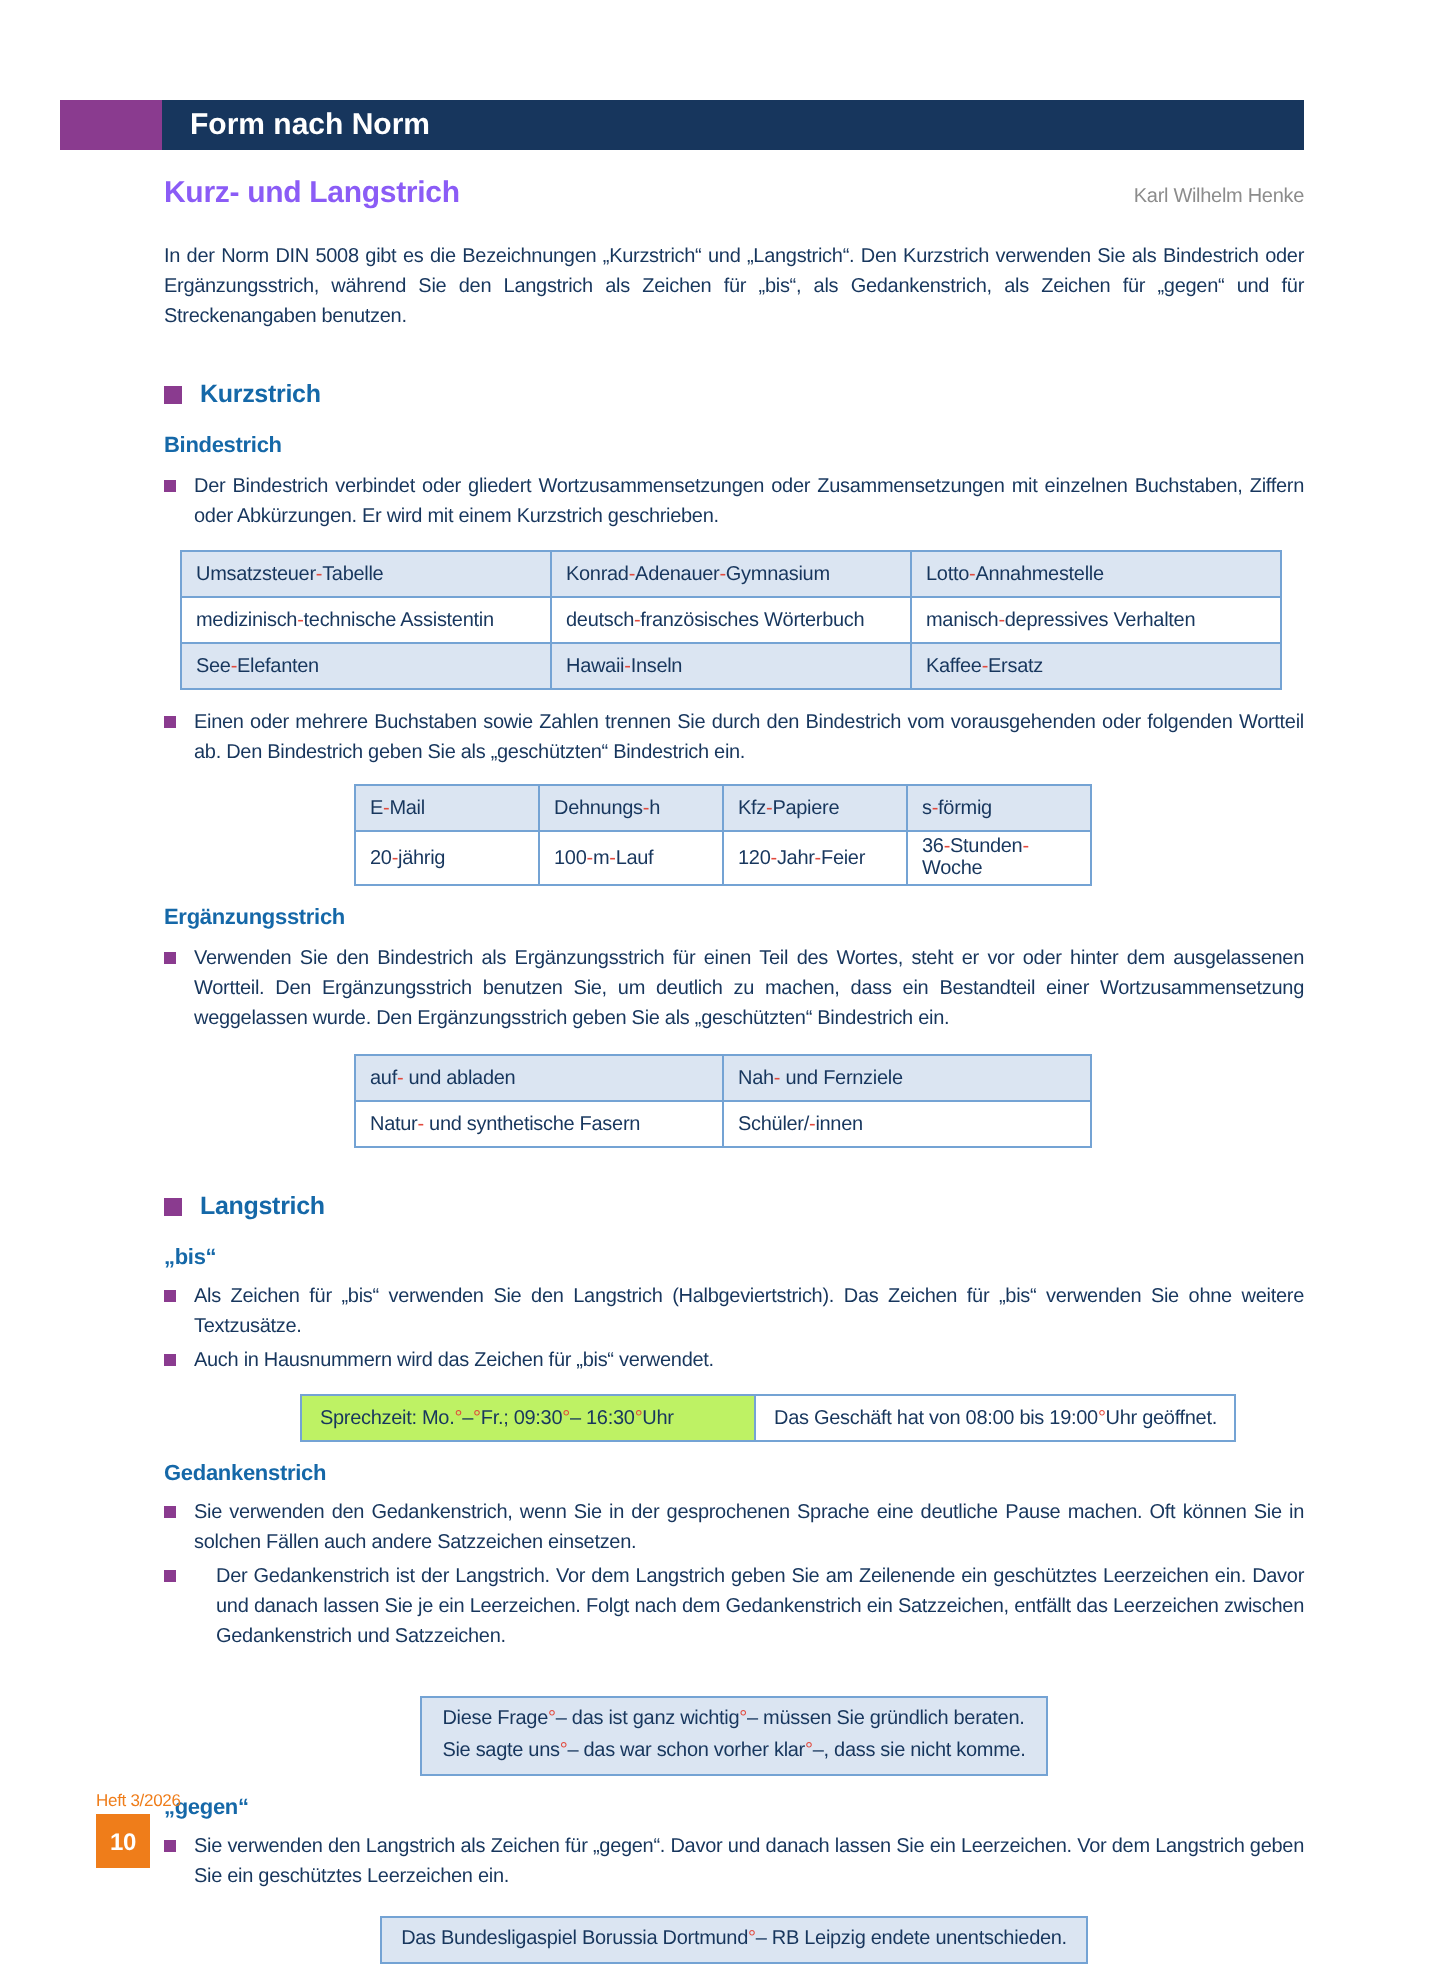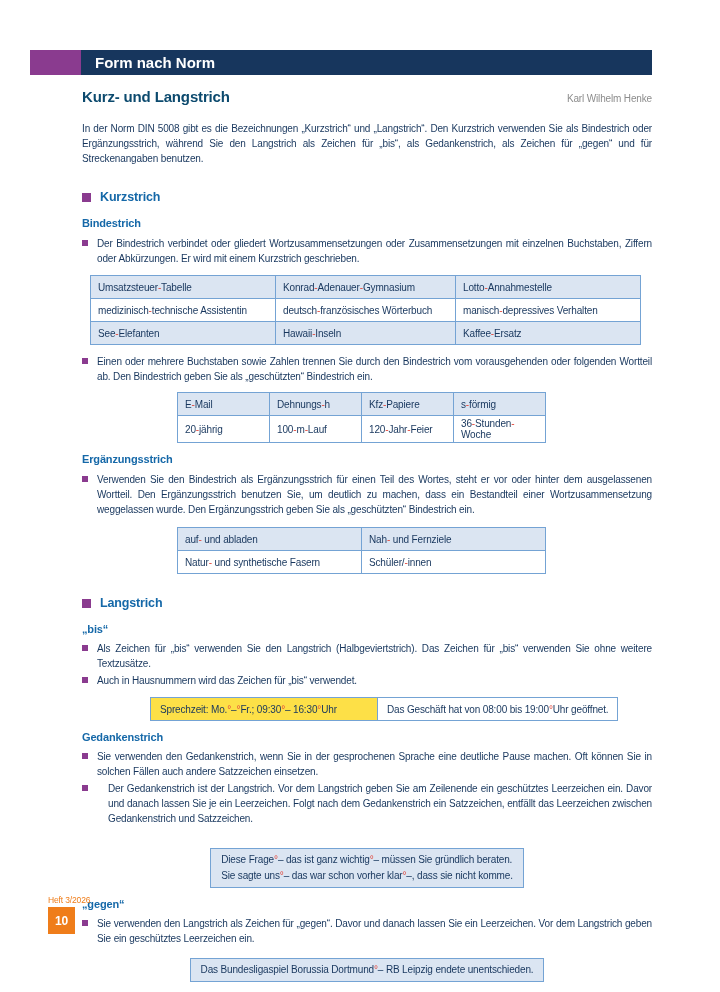--- a/index.html
+++ b/index.html
@@ -13,39 +13,39 @@
     letter-spacing:-0.15px;
   }
   
   .header-row{margin:50px 68px 0 30px;display:flex;height:25px;}
   .header-accent{width:51px;background:#8a3b8f;}
   .header-bar{flex:1;background:#17365d;color:#fff;display:flex;align-items:center;
     padding-left:14px;font-weight:bold;font-size:15px;letter-spacing:0;}
   
   .content{margin:0 68px 0 82px;}
   .title-row{margin-top:13px;display:flex;justify-content:space-between;align-items:baseline;}
-  .article-title{color:#0c4a6e;font-weight:bold;font-size:15px;}
+  .article-title{color:#8b5cf6;font-weight:bold;font-size:15px;}
   .author{color:#8c8c8c;font-size:10px;}
   .intro{margin-top:16px;font-size:10px;line-height:15px;text-align:justify;}
   
   .section-head{display:flex;align-items:center;gap:9px;color:#1568a8;font-weight:bold;font-size:12.5px;}
   .section-head .sq{width:9px;height:9px;background:#8a3b8f;flex:none;}
   .subhead{color:#1568a8;font-weight:bold;font-size:11px;}
   
   .bullet-item{display:flex;gap:9px;font-size:10px;line-height:15px;}
   .bullet-item .sq{width:6px;height:6px;background:#8a3b8f;flex:none;margin-top:4px;}
   .bullet-item .txt{flex:1;text-align:justify;}
   
   table.extable{border-collapse:collapse;table-layout:fixed;font-size:10px;}
   table.extable td{border:1px solid #74a3d4;padding:2px 7px;height:18px;vertical-align:middle;overflow:hidden;}
   table.extable tr:nth-child(odd) td{background:#dbe5f2;}
   table.extable tr:nth-child(even) td{background:#ffffff;}
   table.t4{border-collapse:collapse;font-size:10px;}
   table.t4 td{border:1px solid #74a3d4;padding:2px 9px;height:18px;white-space:nowrap;}
-  table.t4 td.fill{background:#fde047;}
+  table.t4 td.fill{background:#bef264;}
   table.t4 td.plain{background:#ffffff;}
   
   .exbox{border:1px solid #74a3d4;background:#dbe5f2;width:fit-content;margin:0 auto;
     padding:3px 10px;font-size:10px;line-height:16px;white-space:nowrap;}
   .red{color:#e2493d;}
   
   .footer-issue{position:absolute;left:48px;top:895px;color:#ef7d1a;font-size:8.5px;}
   .footer-pagebox{position:absolute;left:48px;top:907px;width:27px;height:27px;background:#ef7d1a;
     color:#fff;font-weight:bold;font-size:12px;display:flex;align-items:center;justify-content:center;}
 </style>

